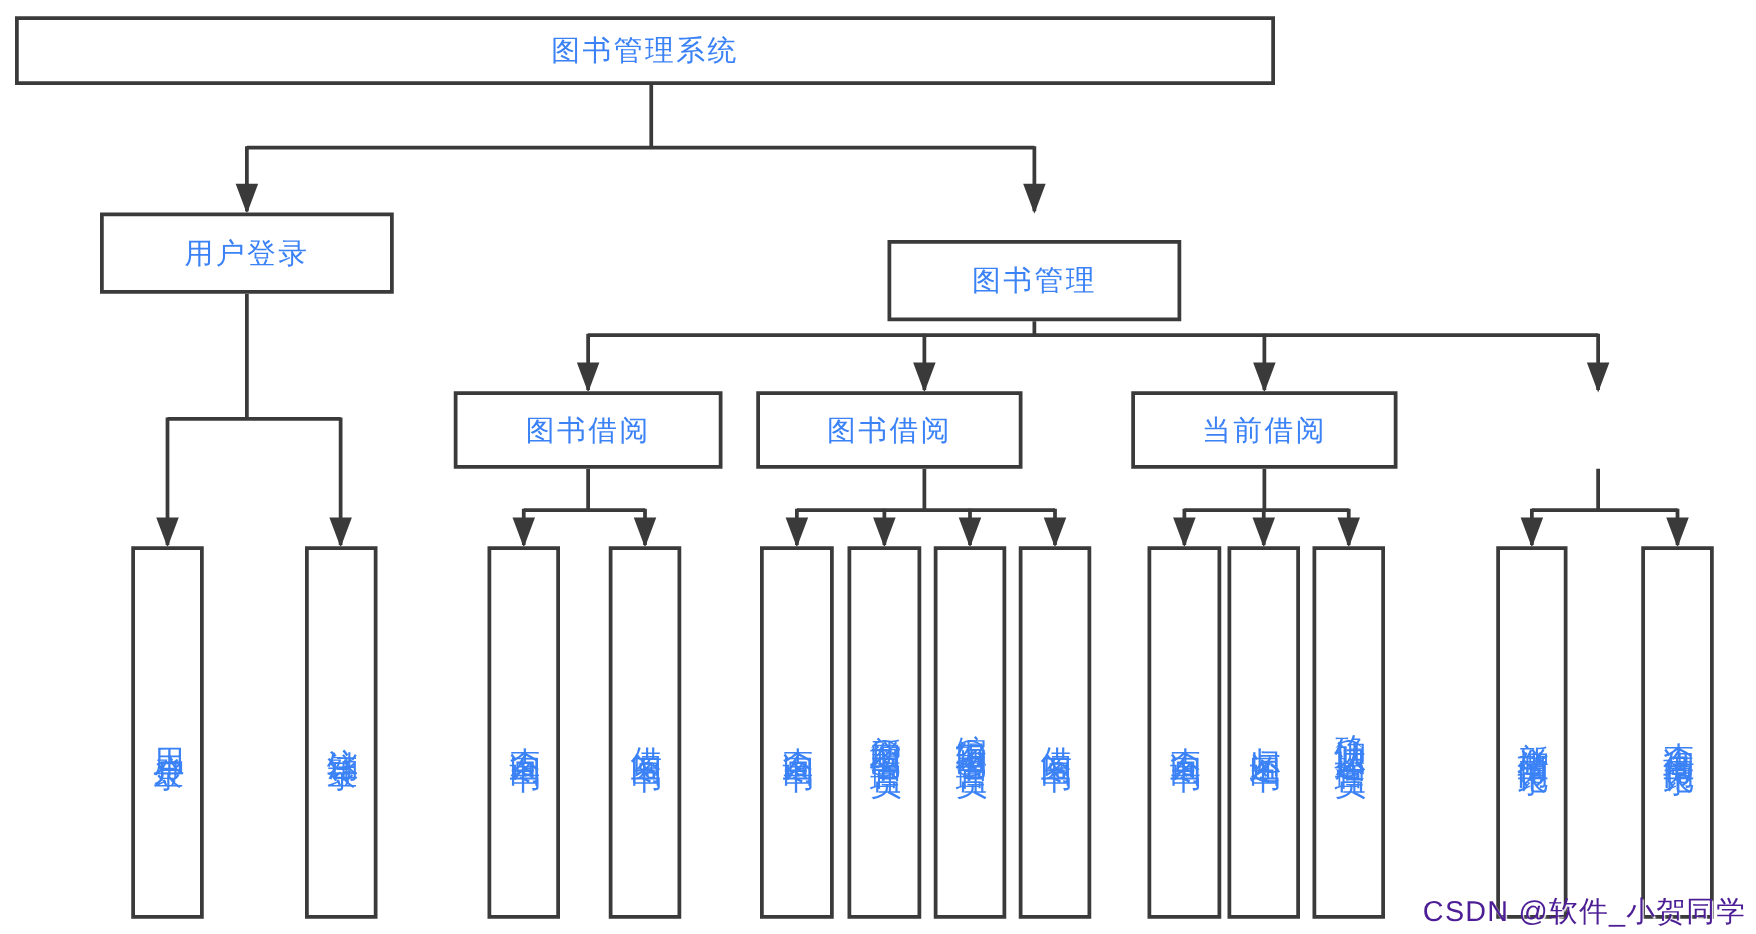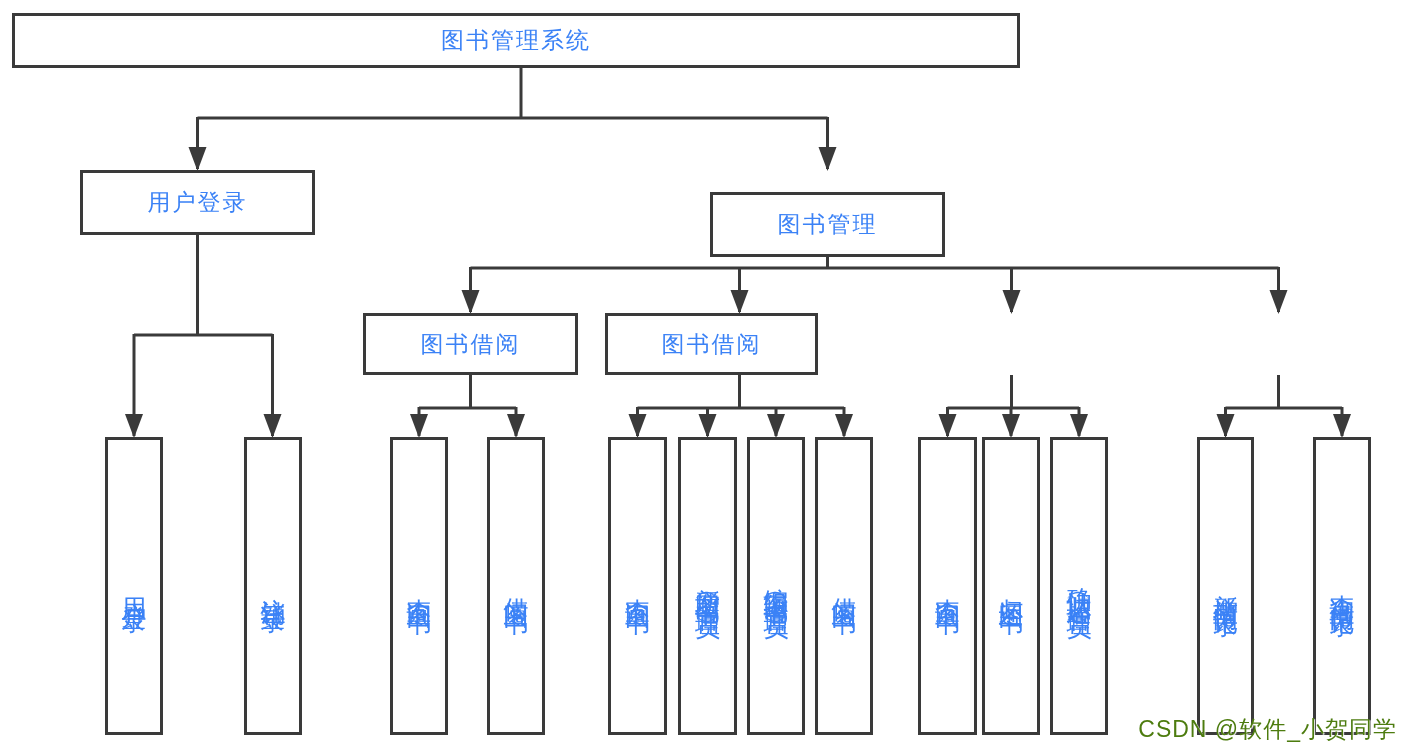--- a/index.html
+++ b/index.html
@@ -46,21 +46,21 @@
     text-orientation: mixed;
     letter-spacing: 4px;
     line-height: 1;
     white-space: nowrap;
   }
   .watermark {
     position: absolute;
     right: 8px;
     bottom: 2px;
     font-size: 23px;
-    color: #4d7c0f;
+    color: #4c1d95;
     text-shadow: 1px 1px 1px #ffffff;
     letter-spacing: 1px;
     z-index: 5;
   }
 </style>
 </head>
 <body>
 
 <div class="stage">
 
@@ -143,20 +143,23 @@
   <div class="node h" style="left:710px; top:170px; width:235px; height:65px;margin-top:22px;">
     <span>图书管理</span>
   </div>
 
   <div class="node h" style="left:363px; top:313px; width:215px; height:62px;">
     <span>图书借阅</span>
   </div>
   <div class="node h" style="left:605px; top:313px; width:213px; height:62px;">
     <span>图书借阅</span>
   </div>
+  <div class="node h" style="left:905px; top:313px; width:213px; height:62px;">
+    <span>当前借阅</span>
+  </div>
 
   <div class="node leaf" style="left:105px; top:437px; width:58px; height:298px;">
     <span class="vtext">用户登录</span>
   </div>
   <div class="node leaf" style="left:244px; top:437px; width:58px; height:298px;">
     <span class="vtext">注销登录</span>
   </div>
 
   <div class="node leaf" style="left:390px; top:437px; width:58px; height:298px;">
     <span class="vtext">查询图书</span>

